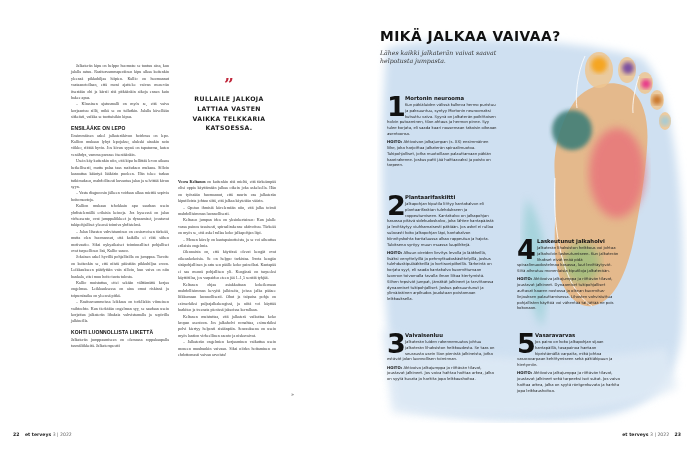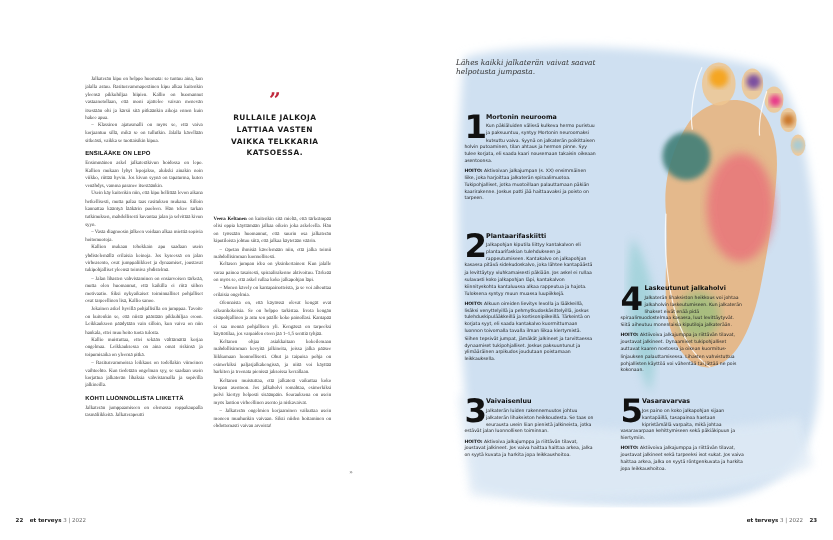--- a/index.html
+++ b/index.html
@@ -127,20 +127,21 @@
 
     <circle cx="195" cy="102" r="20" fill="#3f7f78" opacity="0.9" filter="url(#blur2)"></circle>
 
     <ellipse cx="240" cy="145" rx="28" ry="45" fill="#e8747a" opacity="0.85" filter="url(#blur4)"></ellipse>
 
     <ellipse cx="205" cy="235" rx="18" ry="20" fill="#8fc07a" opacity="0.7" filter="url(#blur4)"></ellipse>
 
     <path d="M208,28 C200,45 198,70 200,80 M262,48 C258,60 255,75 256,85 M178,150 C175,200 185,260 215,278" stroke="#ffffff" stroke-width="1" fill="none" opacity="0.8"></path>
   </svg>
 
+  <div class="title">MIKÄ JALKAA VAIVAA?</div>
   <div class="subtitle">Lähes kaikki jalkaterän vaivat saavat helpotusta jumpasta.</div>
 
   <div class="item item1">
     <div class="big-num">1</div>
     <h4>Mortonin neurooma</h4>
     <p>Kun päkiäluiden välissä kulkeva hermo puristuu ja paksuuntuu, syntyy Mortonin neuroomaksi kutsuttu vaiva. Syynä on jalkaterän poikittaisen holvin putoaminen, tilan ahtaus ja hermon pinne. Syy tulee korjata, eli saada kaari nousemaan takaisin oikeaan asentoonsa.</p>
     <p><span class="hoito-label">HOITO:</span> <span>Aktivoivan jalkajumpan (s. XX) ensimmäinen liike, joka harjoittaa jalkaterän spiraalimuotoa. Tukipohjalliset, jotka muotoillaan palauttamaan päkiän kaarirakenne. Joskus patti jää haittaavaksi ja poisto on tarpeen.</span></p>
   </div>
 
   <div class="item item2">

